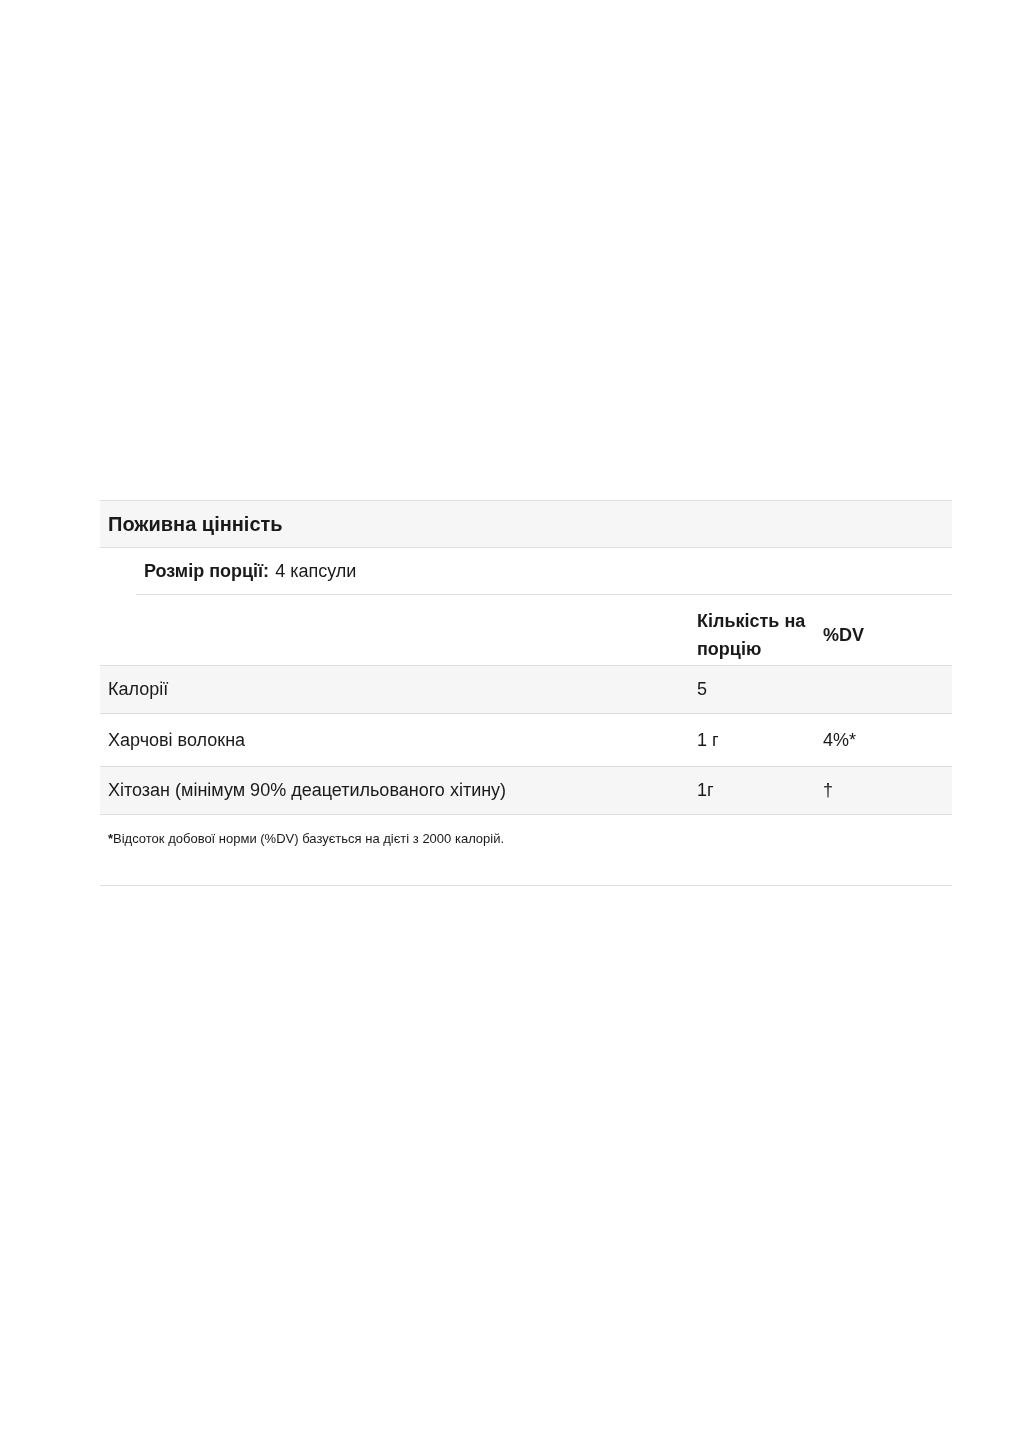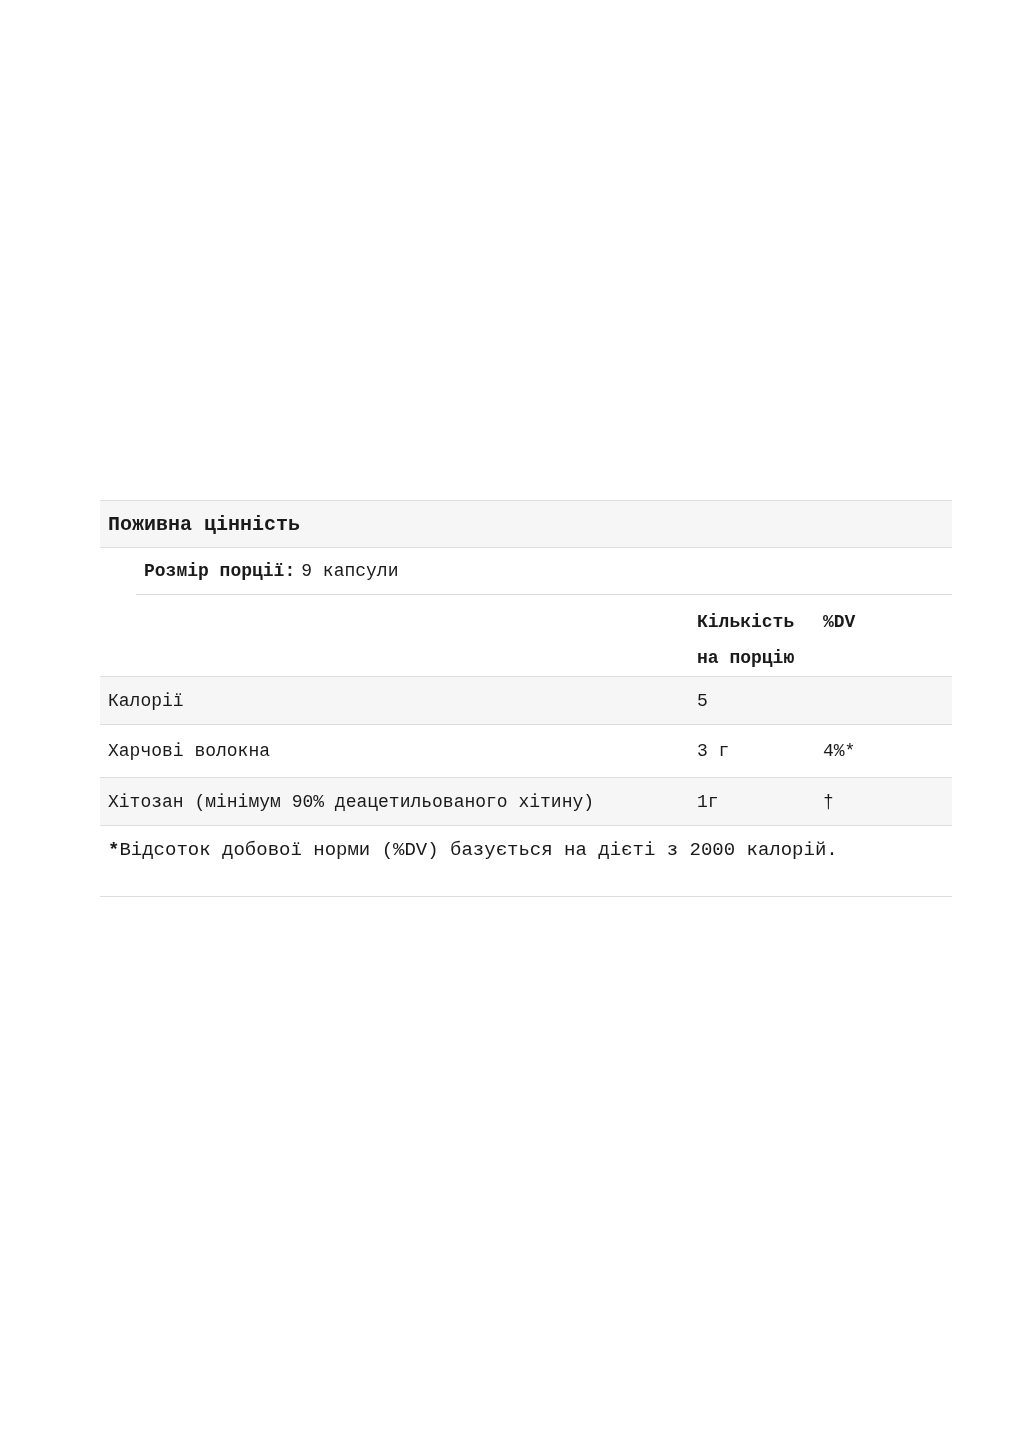--- a/index.html
+++ b/index.html
@@ -1,21 +1,21 @@
 <!DOCTYPE html>
 <html style="--text: #1a1a1a; --shade: #f6f6f6; --border: #dedede; --bg: #ffffff;"><head>
 <meta charset="utf-8">
 <style>
   :root {
     --text: #1a1a1a;
     --shade: #f6f6f6;
     --border: #dedede;
     --bg: #ffffff;
   }
-  * { box-sizing: border-box; font-family: Liberation Mono, monospace; }
+  * { box-sizing: border-box; }
   html, body {
     margin: 0;
     padding: 0;
     background: var(--bg);
   }
   body {
     width: 1035px;
     height: 1440px;
     position: relative;
     font-family: "Liberation Sans", "DejaVu Sans", sans-serif;
@@ -37,67 +37,67 @@
   }
   .row.shade { background: var(--shade); }
   .bold { font-weight: bold; }
   .r-title   { min-height: 47px; }
   .r-title .title-text { font-size: 20px; font-weight: bold; }
   .r-serving { min-height: 47px; margin-left: 36px; }
   .r-packs   { min-height: 49px; }
   .label-value .value { margin-left: 6px; }
   .r-header {
     min-height: 71px;
-    align-items: flex-start;
+    align-items: center;
     padding-top: 9px;
-    line-height: 36px;
+    line-height: 28px;
   }
   .col1 { width: 589px; padding-right: 12px; }
   .col2 { width: 126px; padding-right: 10px; }
   .col3 { flex: 1; padding-right: 8px; }
   .r-data { min-height: 48px; }
   .r-data.tall { min-height: 53px; }
   .r-foot {
     min-height: 71px;
     align-items: flex-start;
     padding-top: 13px;
     line-height: 22px;
-    font-size: 19px;
+    font-size: 13px;
   }
 </style>
 </head>
 <body>
 
 <div class="nutrition-table">
 
   <div class="row shade r-title">
     <span class="title-text">Поживна цінність</span>
   </div>
 
   <div class="row r-serving label-value">
     <span class="bold">Розмір порції:</span>
-    <span class="value">9 капсули</span>
+    <span class="value">4 капсули</span>
   </div>
 
 
   <div class="row r-header">
     <div class="col1"></div>
     <div class="col2 bold">Кількість на порцію</div>
     <div class="col3 bold">%DV</div>
   </div>
 
   <div class="row shade r-data">
     <div class="col1">Калорії</div>
     <div class="col2">5</div>
     <div class="col3"></div>
   </div>
 
   <div class="row r-data tall">
     <div class="col1">Харчові волокна</div>
-    <div class="col2">3 г</div>
+    <div class="col2">1 г</div>
     <div class="col3">4%*</div>
   </div>
 
   <div class="row shade r-data">
     <div class="col1">Хітозан (мінімум 90% деацетильованого хітину)</div>
     <div class="col2">1г</div>
     <div class="col3">†</div>
   </div>
 
   <div class="row r-foot">

